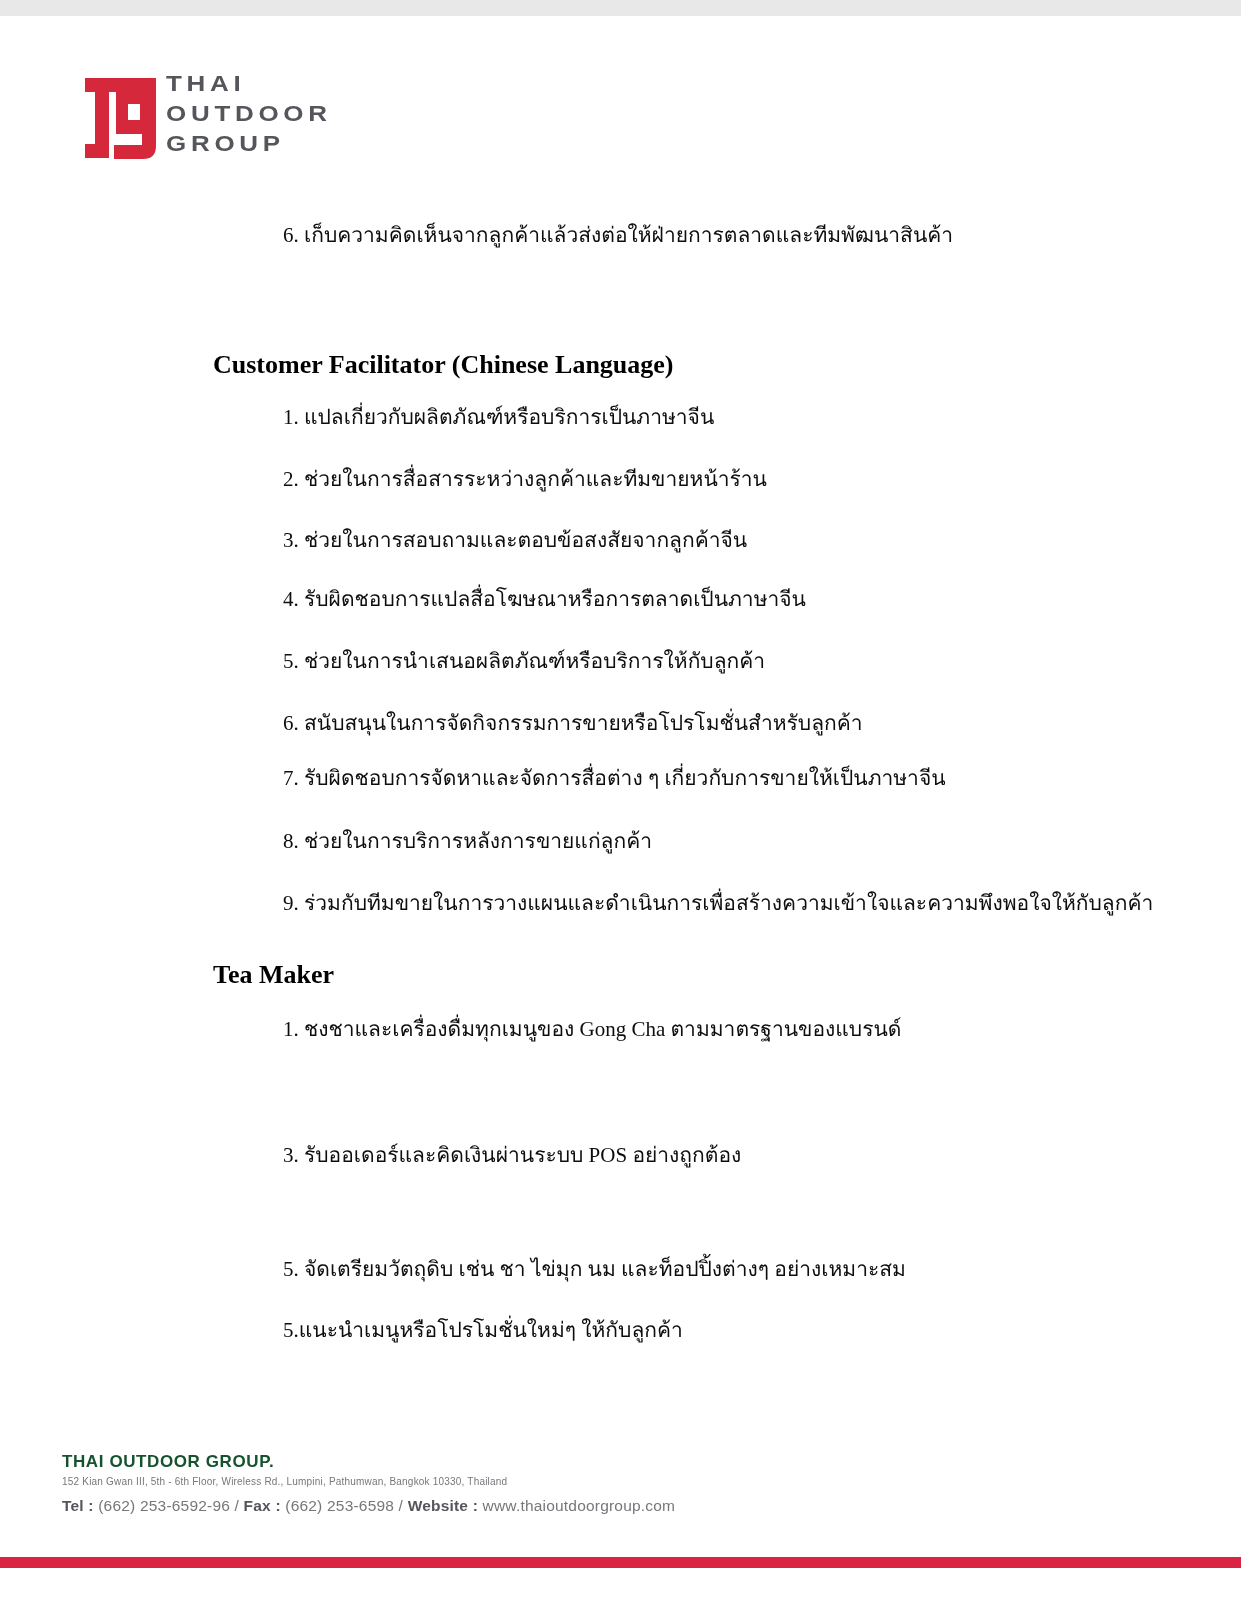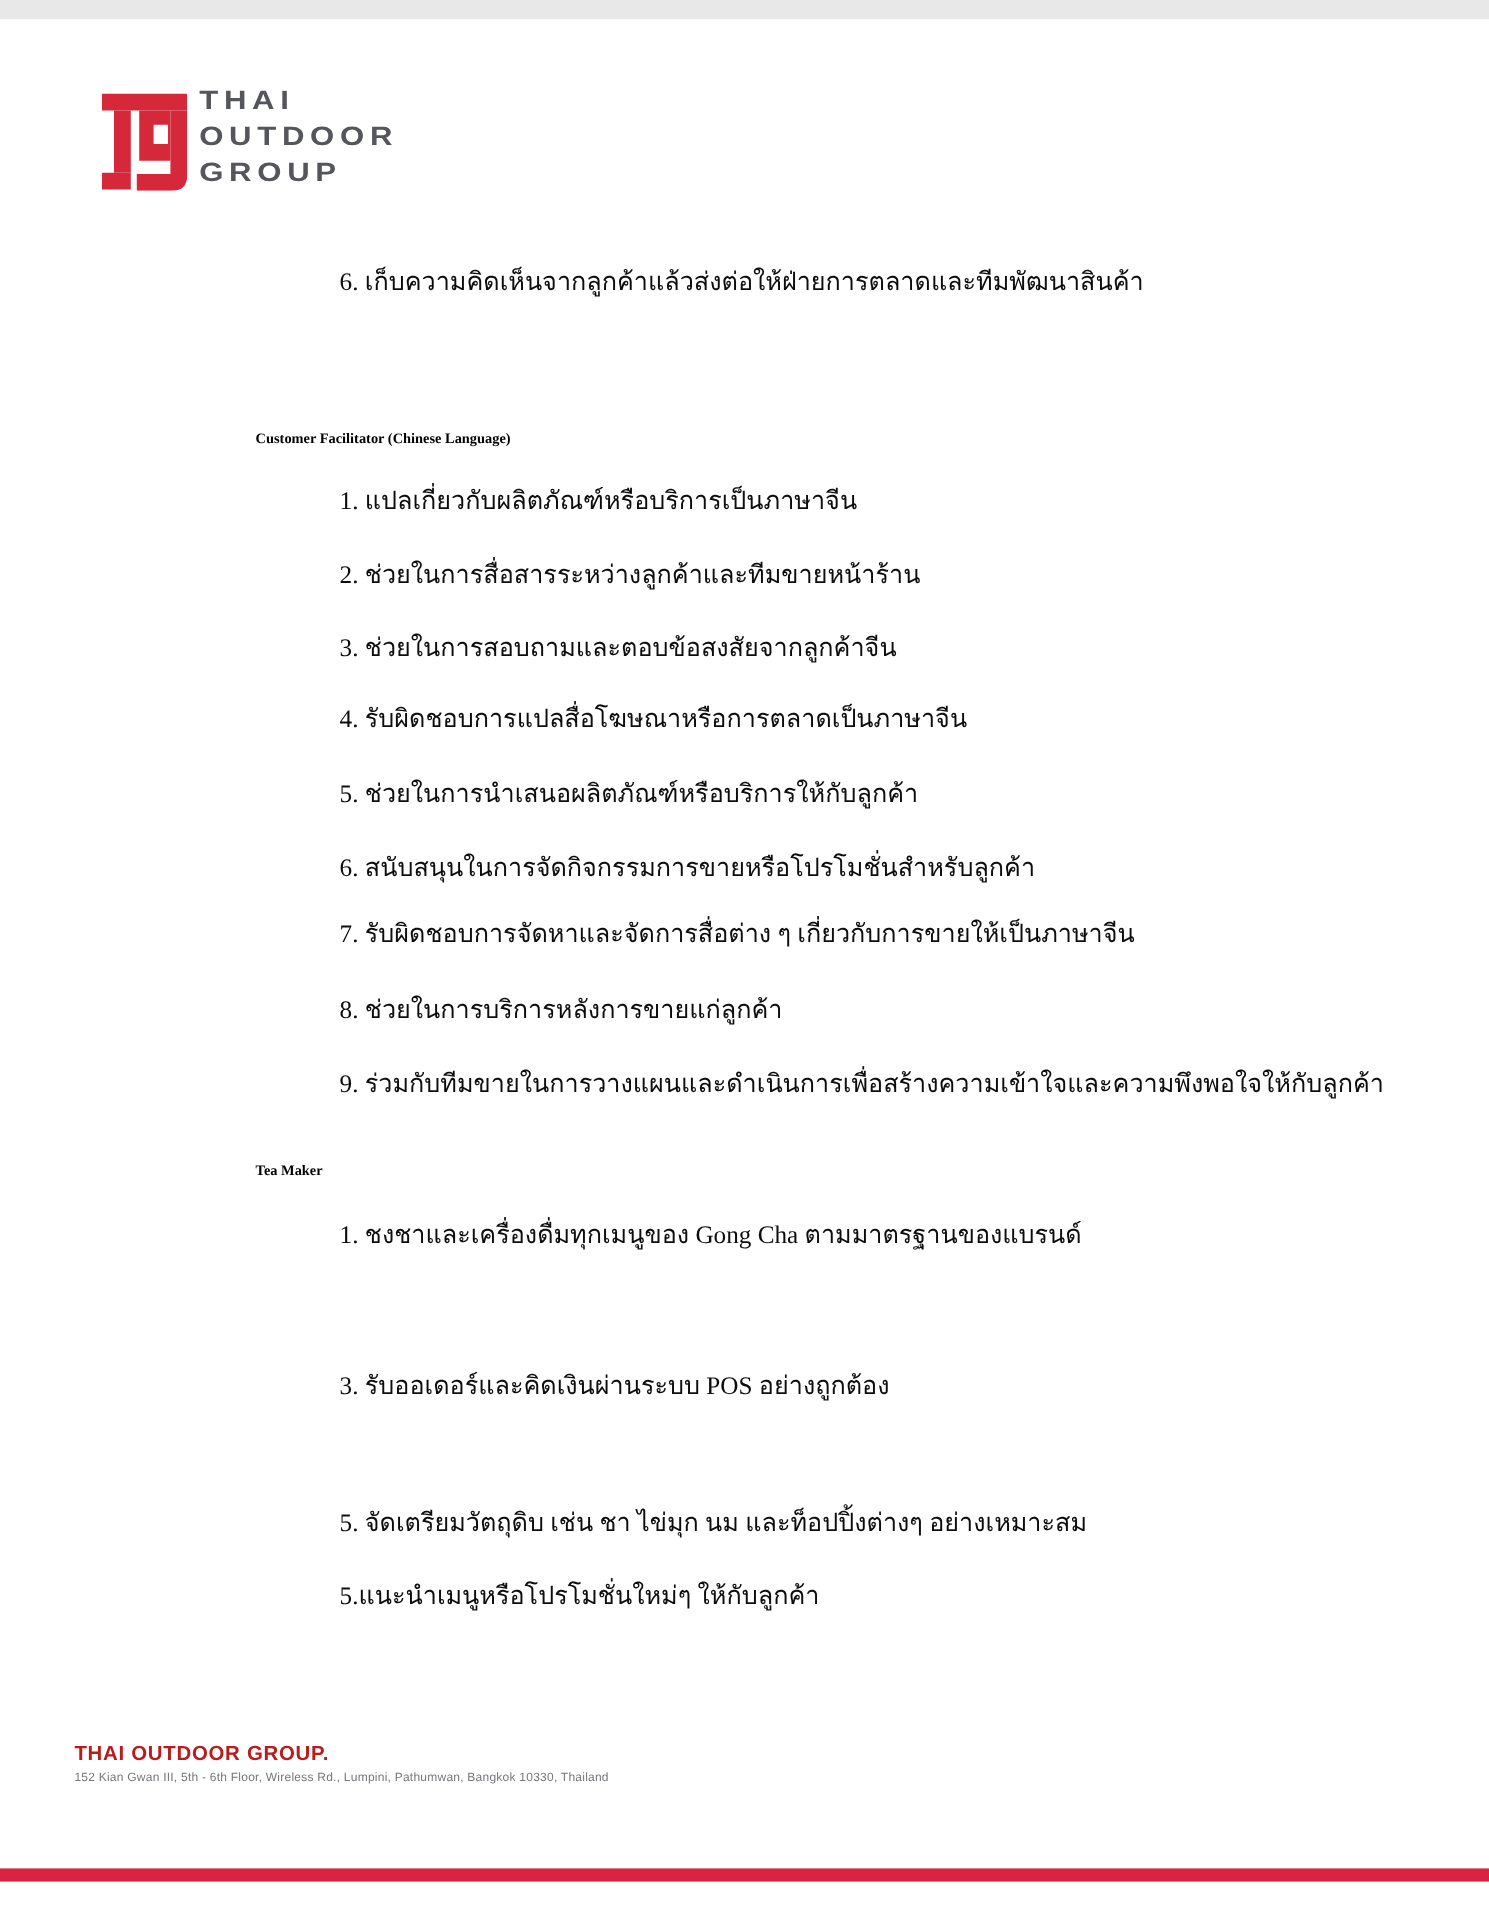--- a/index.html
+++ b/index.html
@@ -25,28 +25,28 @@
   
   .line{
     position:absolute;
     white-space:nowrap;
     font-size:21px;line-height:26px;
     color:#0d0d0d;
   }
   .item{left:283px;}
   .heading{
     left:213px;
-    font-weight:bold;font-size:12px;line-height:26px;color:#000000;
+    font-weight:bold;font-size:26px;line-height:26px;color:#000000;
   }
   
   .footer-company{
     position:absolute;left:62px;top:1436px;
     font-family:"Liberation Sans","DejaVu Sans",sans-serif;
     font-weight:bold;font-size:17px;letter-spacing:0.6px;
-    color:#b91c1c;white-space:nowrap;
+    color:#14532d;white-space:nowrap;
   }
   .footer-address{
     position:absolute;left:62px;top:1460px;
     font-family:"Liberation Sans","DejaVu Sans",sans-serif;
     font-size:10px;letter-spacing:0.2px;
     color:#76777b;white-space:nowrap;
   }
   .footer-contact{
     position:absolute;left:62px;top:1481px;
     font-family:"Liberation Sans","DejaVu Sans",sans-serif;
@@ -99,15 +99,25 @@
   <div class="line item" style="top:874px">9. ร่วมกับทีมขายในการวางแผนและดำเนินการเพื่อสร้างความเข้าใจและความพึงพอใจให้กับลูกค้า</div>
 
   <div class="line heading" style="top:946px">Tea Maker</div>
   <div class="line item" style="top:1000px">1. ชงชาและเครื่องดื่มทุกเมนูของ Gong Cha ตามมาตรฐานของแบรนด์</div>
   <div class="line item" style="top:1126px">3. รับออเดอร์และคิดเงินผ่านระบบ POS อย่างถูกต้อง</div>
   <div class="line item" style="top:1240px">5. จัดเตรียมวัตถุดิบ เช่น ชา ไข่มุก นม และท็อปปิ้งต่างๆ อย่างเหมาะสม</div>
   <div class="line item" style="top:1301px">5.แนะนำเมนูหรือโปรโมชั่นใหม่ๆ ให้กับลูกค้า</div>
 
   <div class="footer-company">THAI OUTDOOR GROUP.</div>
   <div class="footer-address">152 Kian Gwan III, 5th - 6th Floor, Wireless Rd., Lumpini, Pathumwan, Bangkok 10330, Thailand</div>
+  <div class="footer-contact">
+    <b>Tel :</b>
+    <span>(662) 253-6592-96</span>
+    <span>/</span>
+    <b>Fax :</b>
+    <span>(662) 253-6598</span>
+    <span>/</span>
+    <b>Website :</b>
+    <span>www.thaioutdoorgroup.com</span>
+  </div>
 
   <div class="red-bar"></div>
 </div>
 
 </body></html>

